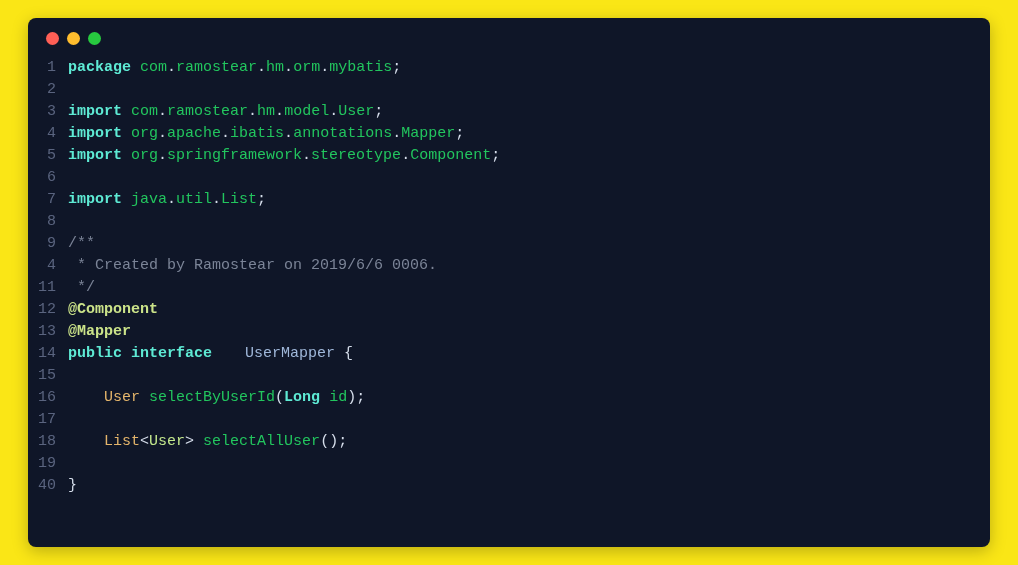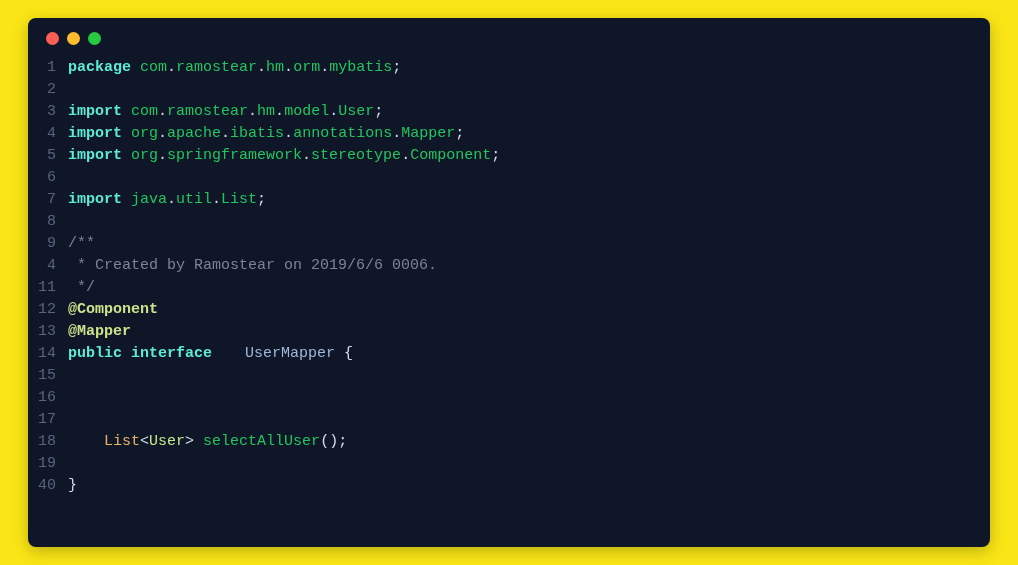--- a/index.html
+++ b/index.html
@@ -81,19 +81,19 @@
       <div class="line"><span class="gutter">6</span><span class="content"></span></div>
       <div class="line"><span class="gutter">7</span><span class="content"><span class="tok-kw">import</span><span> </span><span class="tok-pkg">java</span><span class="tok-punc">.</span><span class="tok-pkg">util</span><span class="tok-punc">.</span><span class="tok-pkg">List</span><span class="tok-punc">;</span></span></div>
       <div class="line"><span class="gutter">8</span><span class="content"></span></div>
       <div class="line"><span class="gutter">9</span><span class="content"><span class="tok-comment">/**</span></span></div>
       <div class="line"><span class="gutter">4</span><span class="content"><span class="tok-comment"> * Created by Ramostear on 2019/6/6 0006.</span></span></div>
       <div class="line"><span class="gutter">11</span><span class="content"><span class="tok-comment"> */</span></span></div>
       <div class="line"><span class="gutter">12</span><span class="content"><span class="tok-ann">@Component</span></span></div>
       <div class="line"><span class="gutter">13</span><span class="content"><span class="tok-ann">@Mapper</span></span></div>
       <div class="line"><span class="gutter">14</span><span class="content"><span class="tok-kw">public</span><span> </span><span class="tok-kw">interface</span><span> </span><span class="tok-class">UserMapper</span><span> </span><span class="tok-punc">{</span></span></div>
       <div class="line"><span class="gutter">15</span><span class="content"></span></div>
-      <div class="line"><span class="gutter">16</span></div>
+      <div class="line"><span class="gutter">16</span><span class="content"><span>    </span><span class="tok-type">User</span><span> </span><span class="tok-pkg">selectByUserId</span><span class="tok-punc">(</span><span class="tok-kw">Long</span><span> </span><span class="tok-pkg">id</span><span class="tok-punc">)</span><span class="tok-punc">;</span></span></div>
       <div class="line"><span class="gutter">17</span><span class="content"></span></div>
       <div class="line"><span class="gutter">18</span><span class="content"><span>    </span><span class="tok-type">List</span><span class="tok-punc">&lt;</span><span class="tok-generic">User</span><span class="tok-punc">&gt;</span><span> </span><span class="tok-pkg">selectAllUser</span><span class="tok-punc">()</span><span class="tok-punc">;</span></span></div>
       <div class="line"><span class="gutter">19</span><span class="content"></span></div>
       <div class="line"><span class="gutter">40</span><span class="content"><span class="tok-punc">}</span></span></div>
     </div>
 </div>
 
 </body></html>

